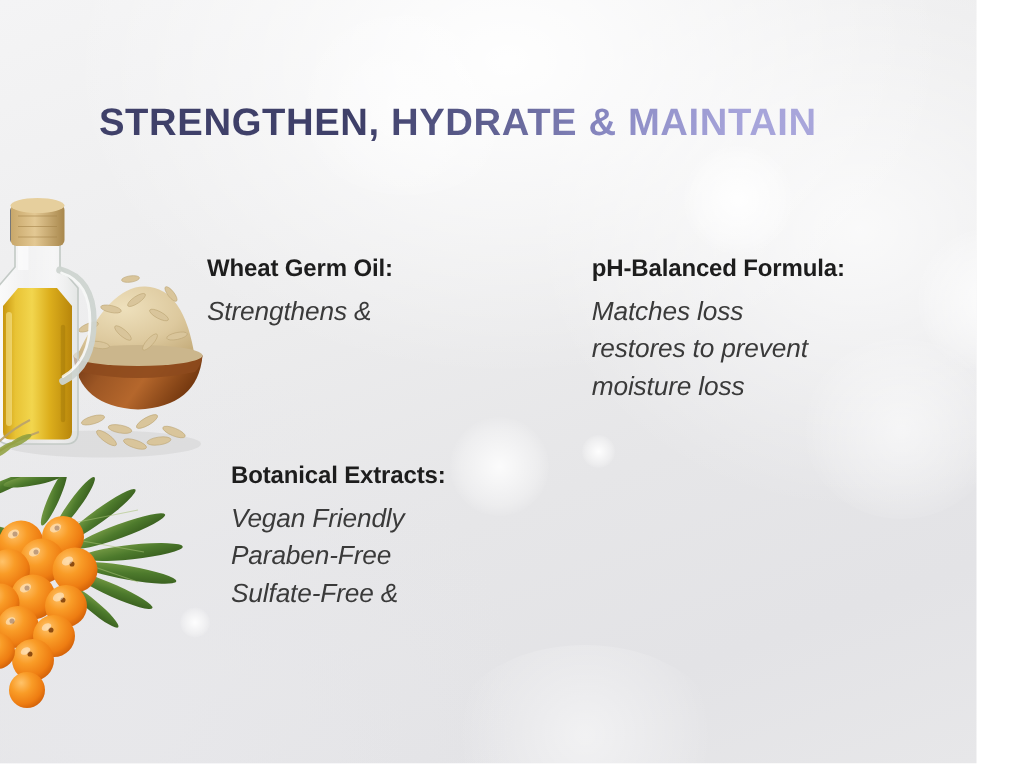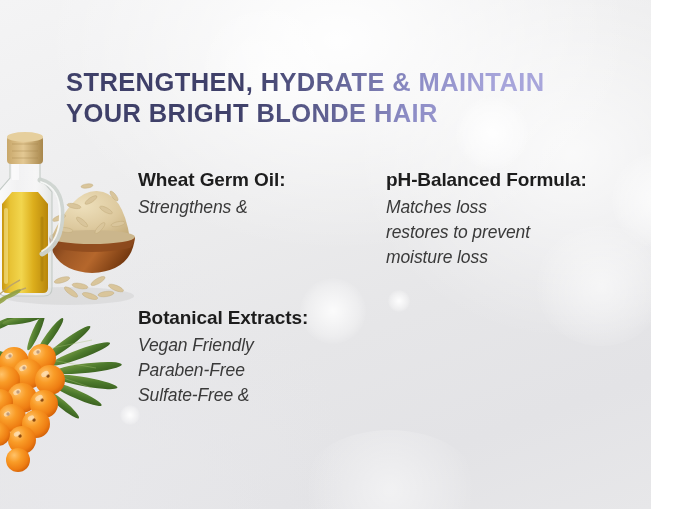--- a/index.html
+++ b/index.html
@@ -55,23 +55,23 @@
   
   .features {
     position: absolute;
     left: 138px;
     top: 168px;
     width: 530px;
   }
   .feat-row { display: flex; }
   .feat-row.bottom { margin-top: 36px; }
   .feat { width: 248px; }
-  .feat.right { margin-left: 0; width: 282px; }
+  .feat.right { margin-left: 16px; width: 282px; }
   .feat-title {
-    font-size: 19px;
+    font-size: 16px;
     font-weight: bold;
     color: #1d1d1d;
     letter-spacing: -0.1px;
     line-height: 24px;
     margin: 0 0 3px 0;
   }
   .feat-body {
     font-size: 17.5px;
     font-weight: normal;
     color: #3a3a3a;
@@ -98,21 +98,20 @@
   <div class="bokeh" style="left:612px;top:152px;width:96px;height:96px;background:radial-gradient(circle,rgba(255,255,255,0.78) 0%,rgba(255,255,255,0.25) 58%,rgba(255,255,255,0) 74%);"></div>
   <div class="bokeh" style="left:300px;top:278px;width:66px;height:66px;background:radial-gradient(circle,rgba(255,255,255,0.85) 0%,rgba(255,255,255,0.28) 55%,rgba(255,255,255,0) 73%);"></div>
   <div class="bokeh" style="left:388px;top:290px;width:22px;height:22px;background:radial-gradient(circle,rgba(255,255,255,0.95) 0%,rgba(255,255,255,0.3) 55%,rgba(255,255,255,0) 75%);"></div>
   <div class="bokeh" style="left:120px;top:405px;width:20px;height:20px;background:radial-gradient(circle,rgba(255,255,255,0.95) 0%,rgba(255,255,255,0.3) 55%,rgba(255,255,255,0) 75%);"></div>
   <div class="bokeh" style="left:536px;top:226px;width:130px;height:120px;background:radial-gradient(circle,rgba(255,255,255,0.55) 0%,rgba(255,255,255,0.16) 58%,rgba(255,255,255,0) 75%);"></div>
   <div class="bokeh" style="left:196px;top:10px;width:150px;height:120px;background:radial-gradient(circle,rgba(255,255,255,0.6) 0%,rgba(255,255,255,0.18) 58%,rgba(255,255,255,0) 76%);"></div>
   <div class="bokeh" style="left:300px;top:430px;width:180px;height:120px;background:radial-gradient(circle,rgba(255,255,255,0.5) 0%,rgba(255,255,255,0.14) 60%,rgba(255,255,255,0) 78%);"></div>
 
   <h1 class="headline">
     <span class="l1">STRENGTHEN, HYDRATE &amp; MAINTAIN</span>
-    <span class="l2">YOUR BRIGHT BLONDE HAIR</span>
   </h1>
 
   <div class="features">
 
     <div class="feat-row top">
       <div class="feat">
         <p class="feat-title">Wheat Germ Oil:</p>
         <p class="feat-body">
           <span class="ln">Strengthens &amp;</span>
         </p>

